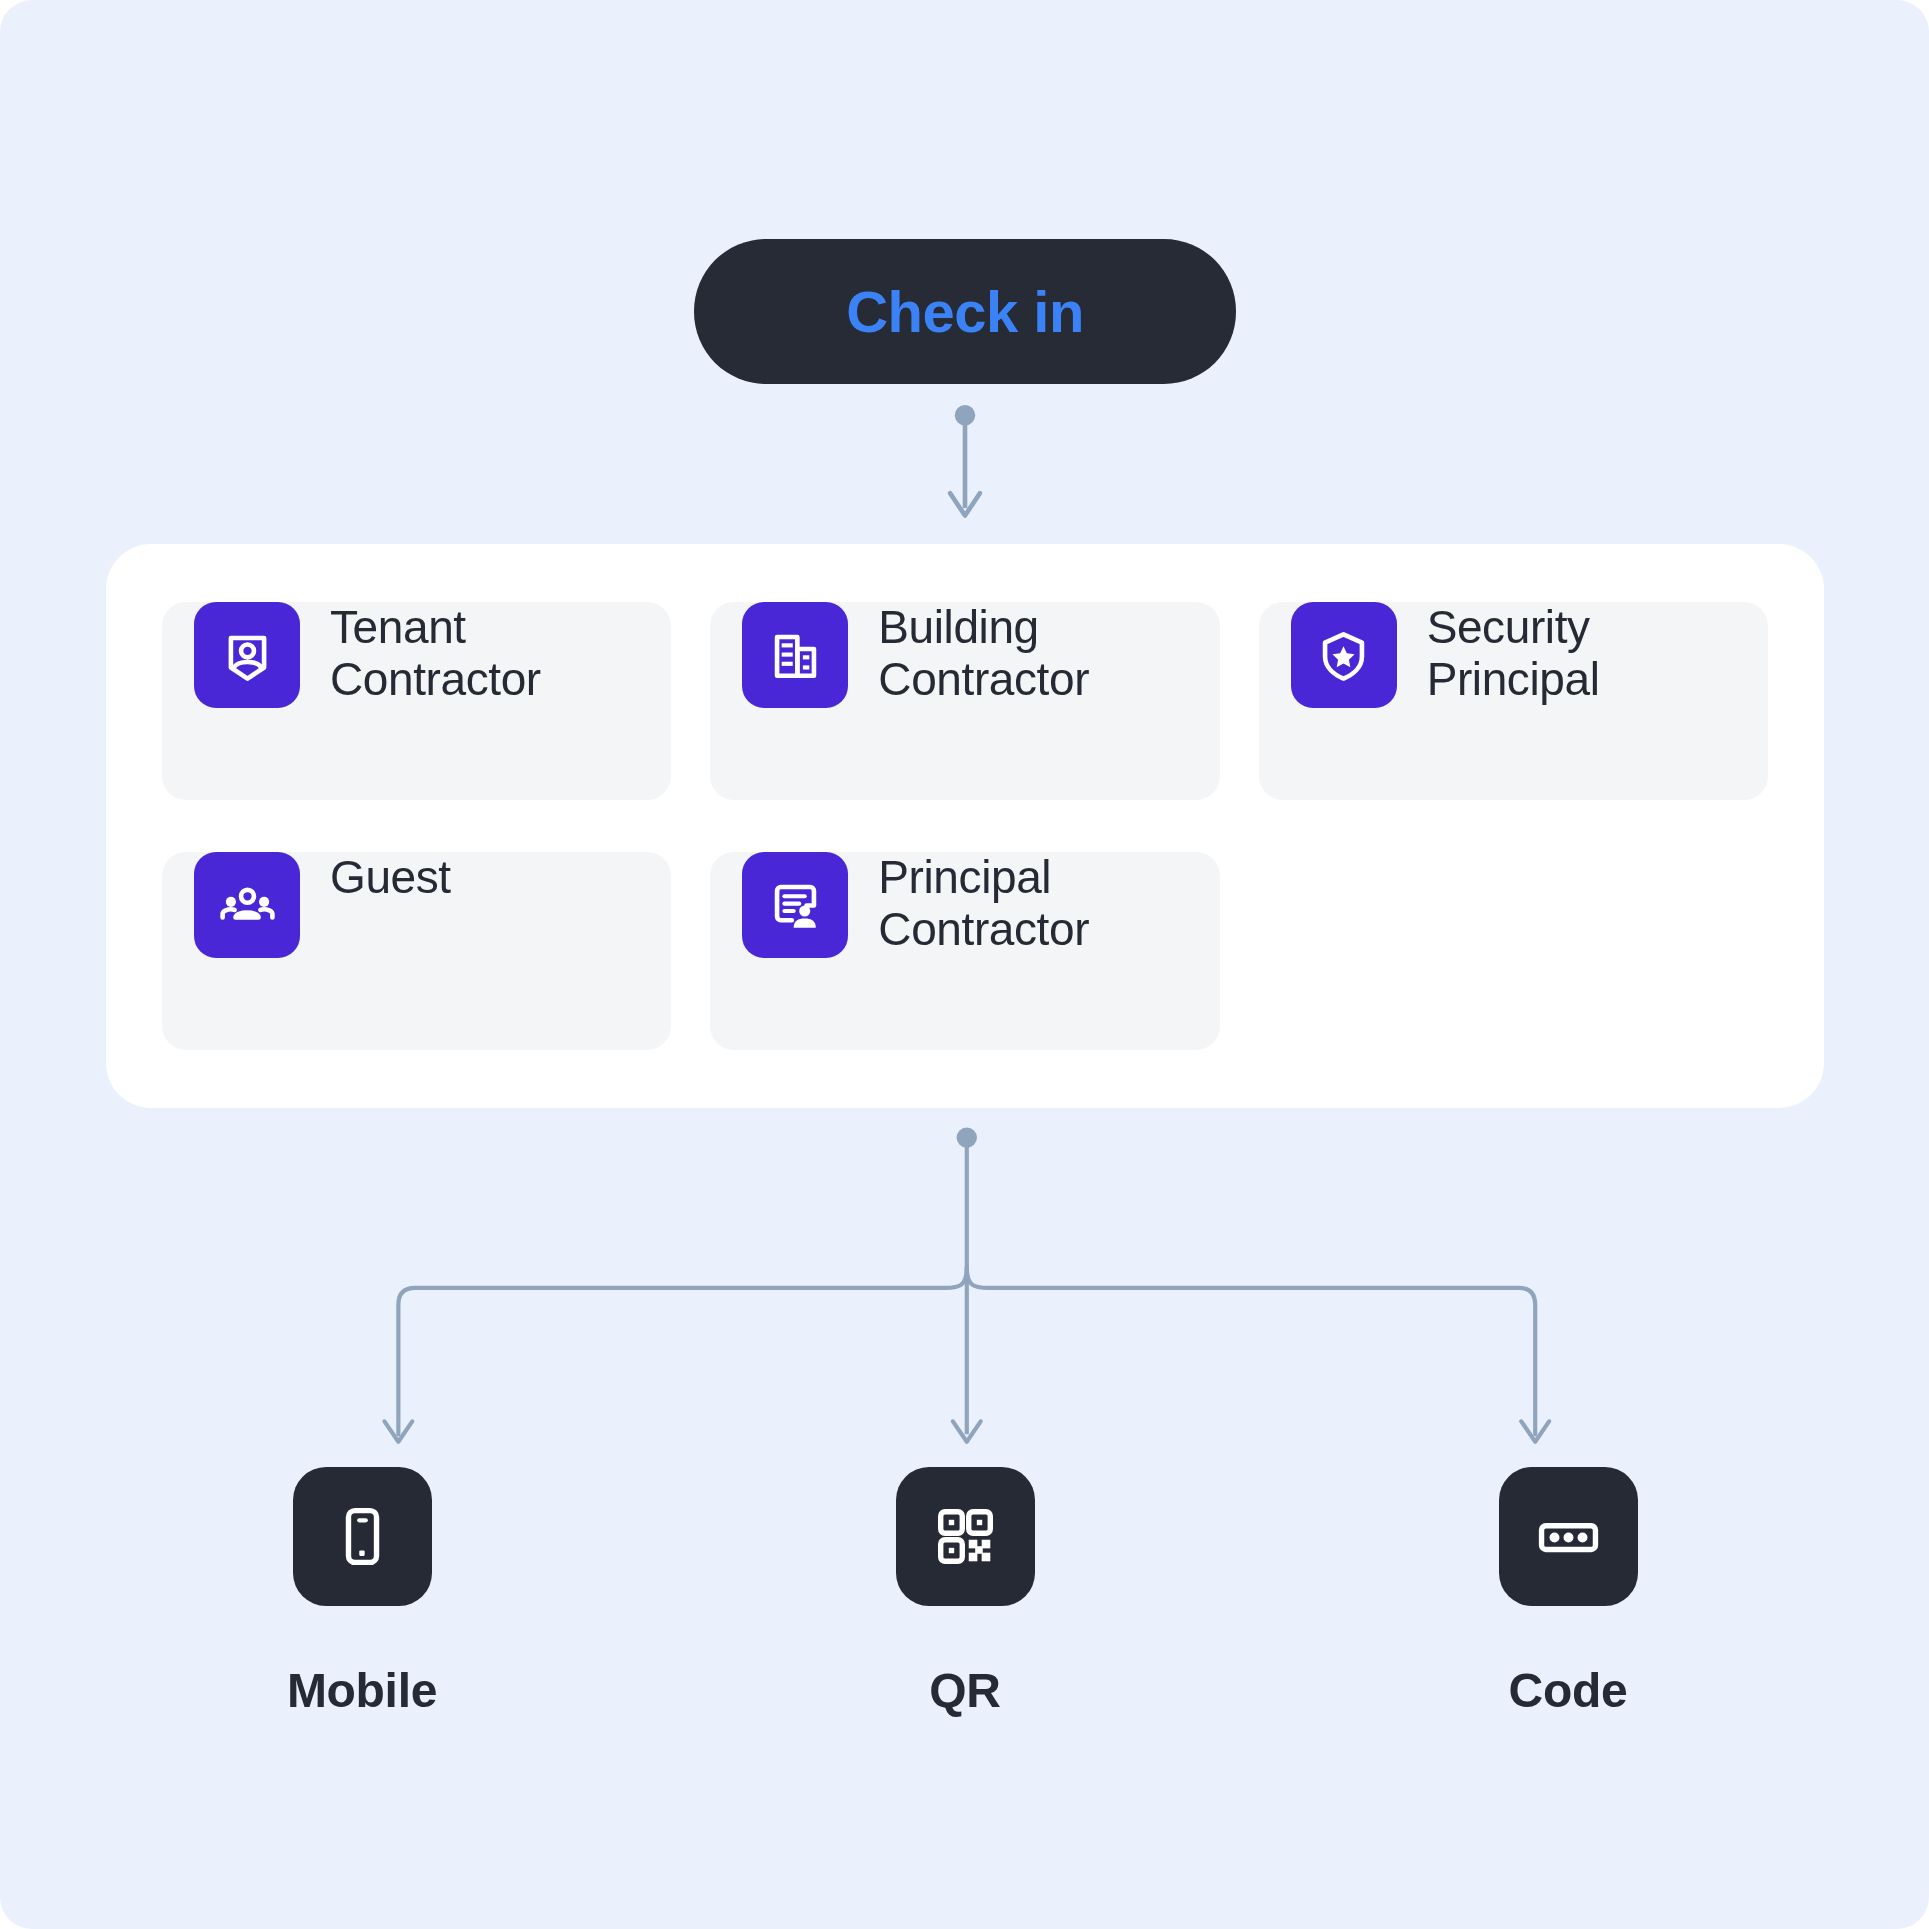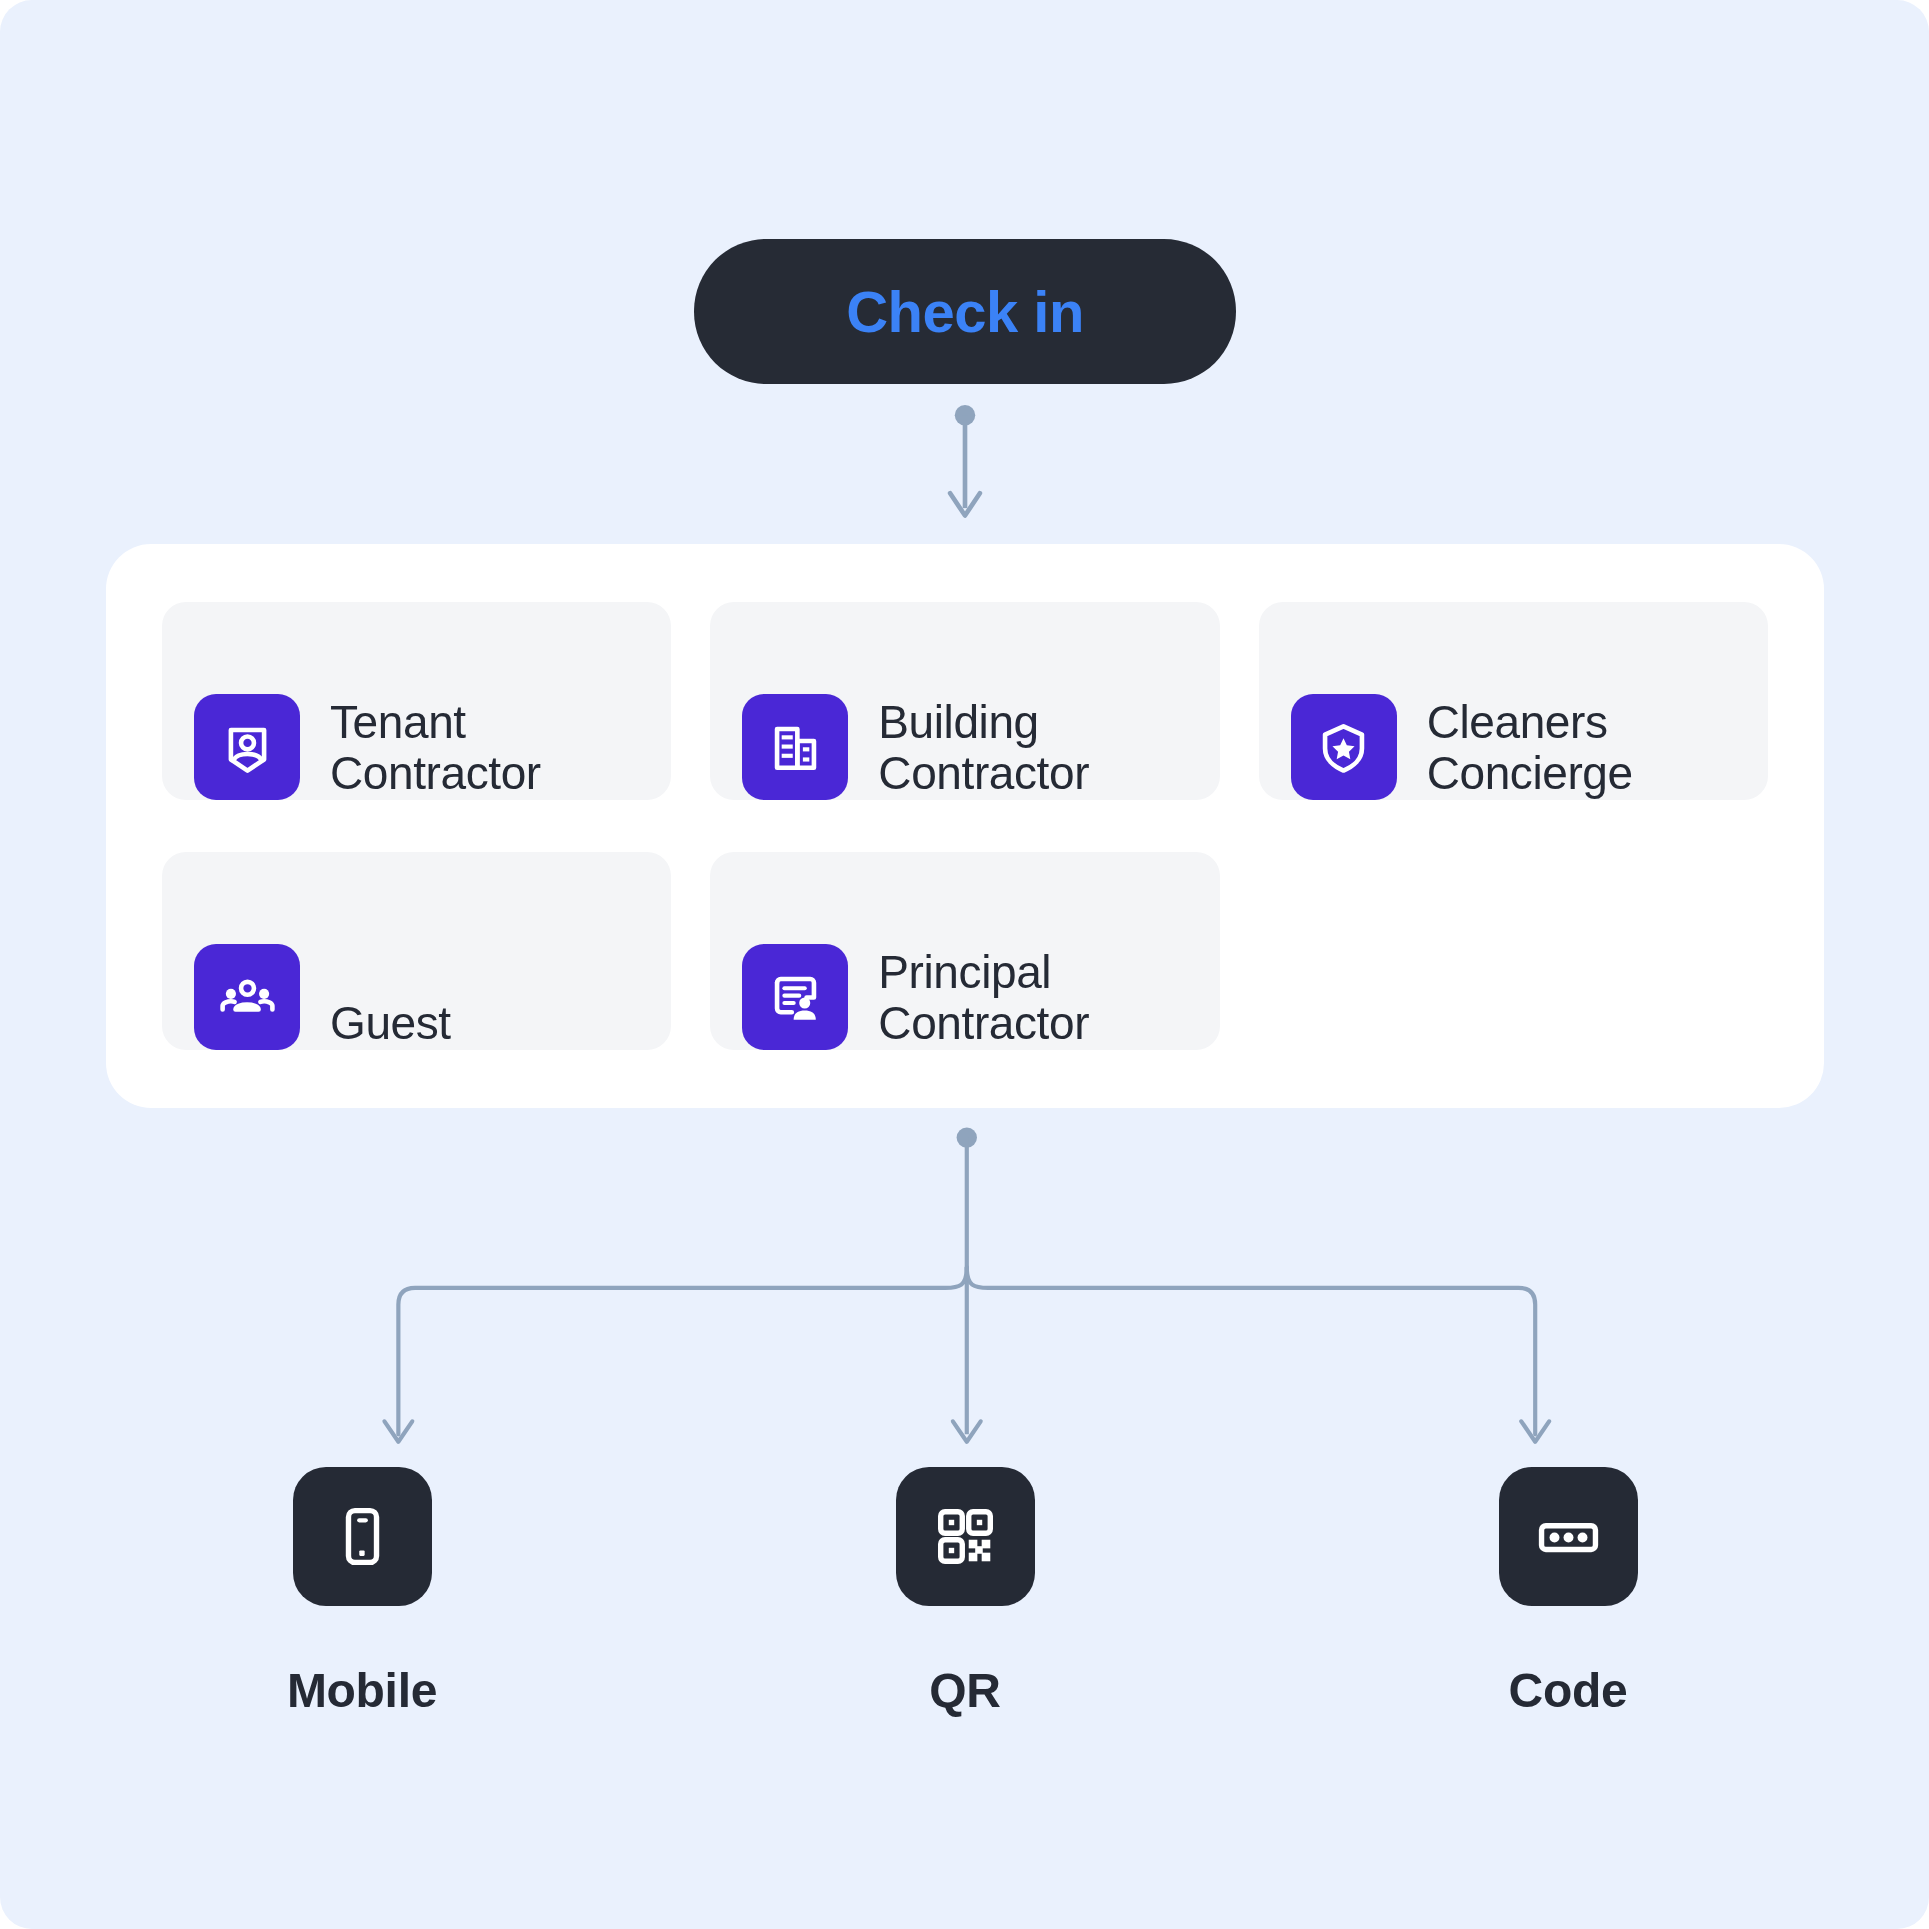--- a/index.html
+++ b/index.html
@@ -69,21 +69,21 @@
     grid-template-columns: repeat(3, 1fr);
     grid-template-rows: repeat(2, 1fr);
     column-gap: 39px;
     row-gap: 52px;
   }
 
   .role-card {
     background: #f4f5f7;
     border-radius: 24px;
     display: flex;
-    align-items: flex-end;
+    align-items: flex-start;
     gap: 30px;
     padding: 0 32px;
     box-sizing: border-box;
   }
 
   .role-icon {
     flex: 0 0 auto;
     width: 106px;
     height: 106px;
     background: #4a27d6;
@@ -186,21 +186,21 @@
       <span class="role-label">Building Contractor</span>
     </div>
 
     <div class="role-card">
       <span class="role-icon">
         <svg width="59" height="59" viewBox="0 0 64 64" fill="none">
           <path d="M32 9 L52 18 V33 C52 45 42 53 32 57 C22 53 12 45 12 33 V18 Z" stroke="#ffffff" stroke-width="5" stroke-linejoin="round" fill="none"></path>
           <path d="M32 22 L35.6 29.6 L44 30.7 L37.9 36.5 L39.4 44.7 L32 40.8 L24.6 44.7 L26.1 36.5 L20 30.7 L28.4 29.6 Z" fill="#ffffff"></path>
         </svg>
       </span>
-      <span class="role-label">Cleaners Concierge</span>
+      <span class="role-label">Security Principal</span>
     </div>
 
 
     <div class="role-card">
       <span class="role-icon">
         <svg width="59" height="59" viewBox="0 0 64 64" fill="none">
           <circle cx="32" cy="22" r="7" stroke="#ffffff" stroke-width="5" fill="none"></circle>
           <path d="M19 45 C19 38 44 38 44 45 Z" fill="#ffffff" stroke="#ffffff" stroke-width="5" stroke-linejoin="round"></path>
           <circle cx="14" cy="28" r="5.5" fill="#ffffff"></circle>
           <path d="M5 45 V41 C5 37.5 11 36 14 36 C15.5 36 17 36.3 18 36.7" stroke="#ffffff" stroke-width="5" stroke-linecap="round" fill="none"></path>

